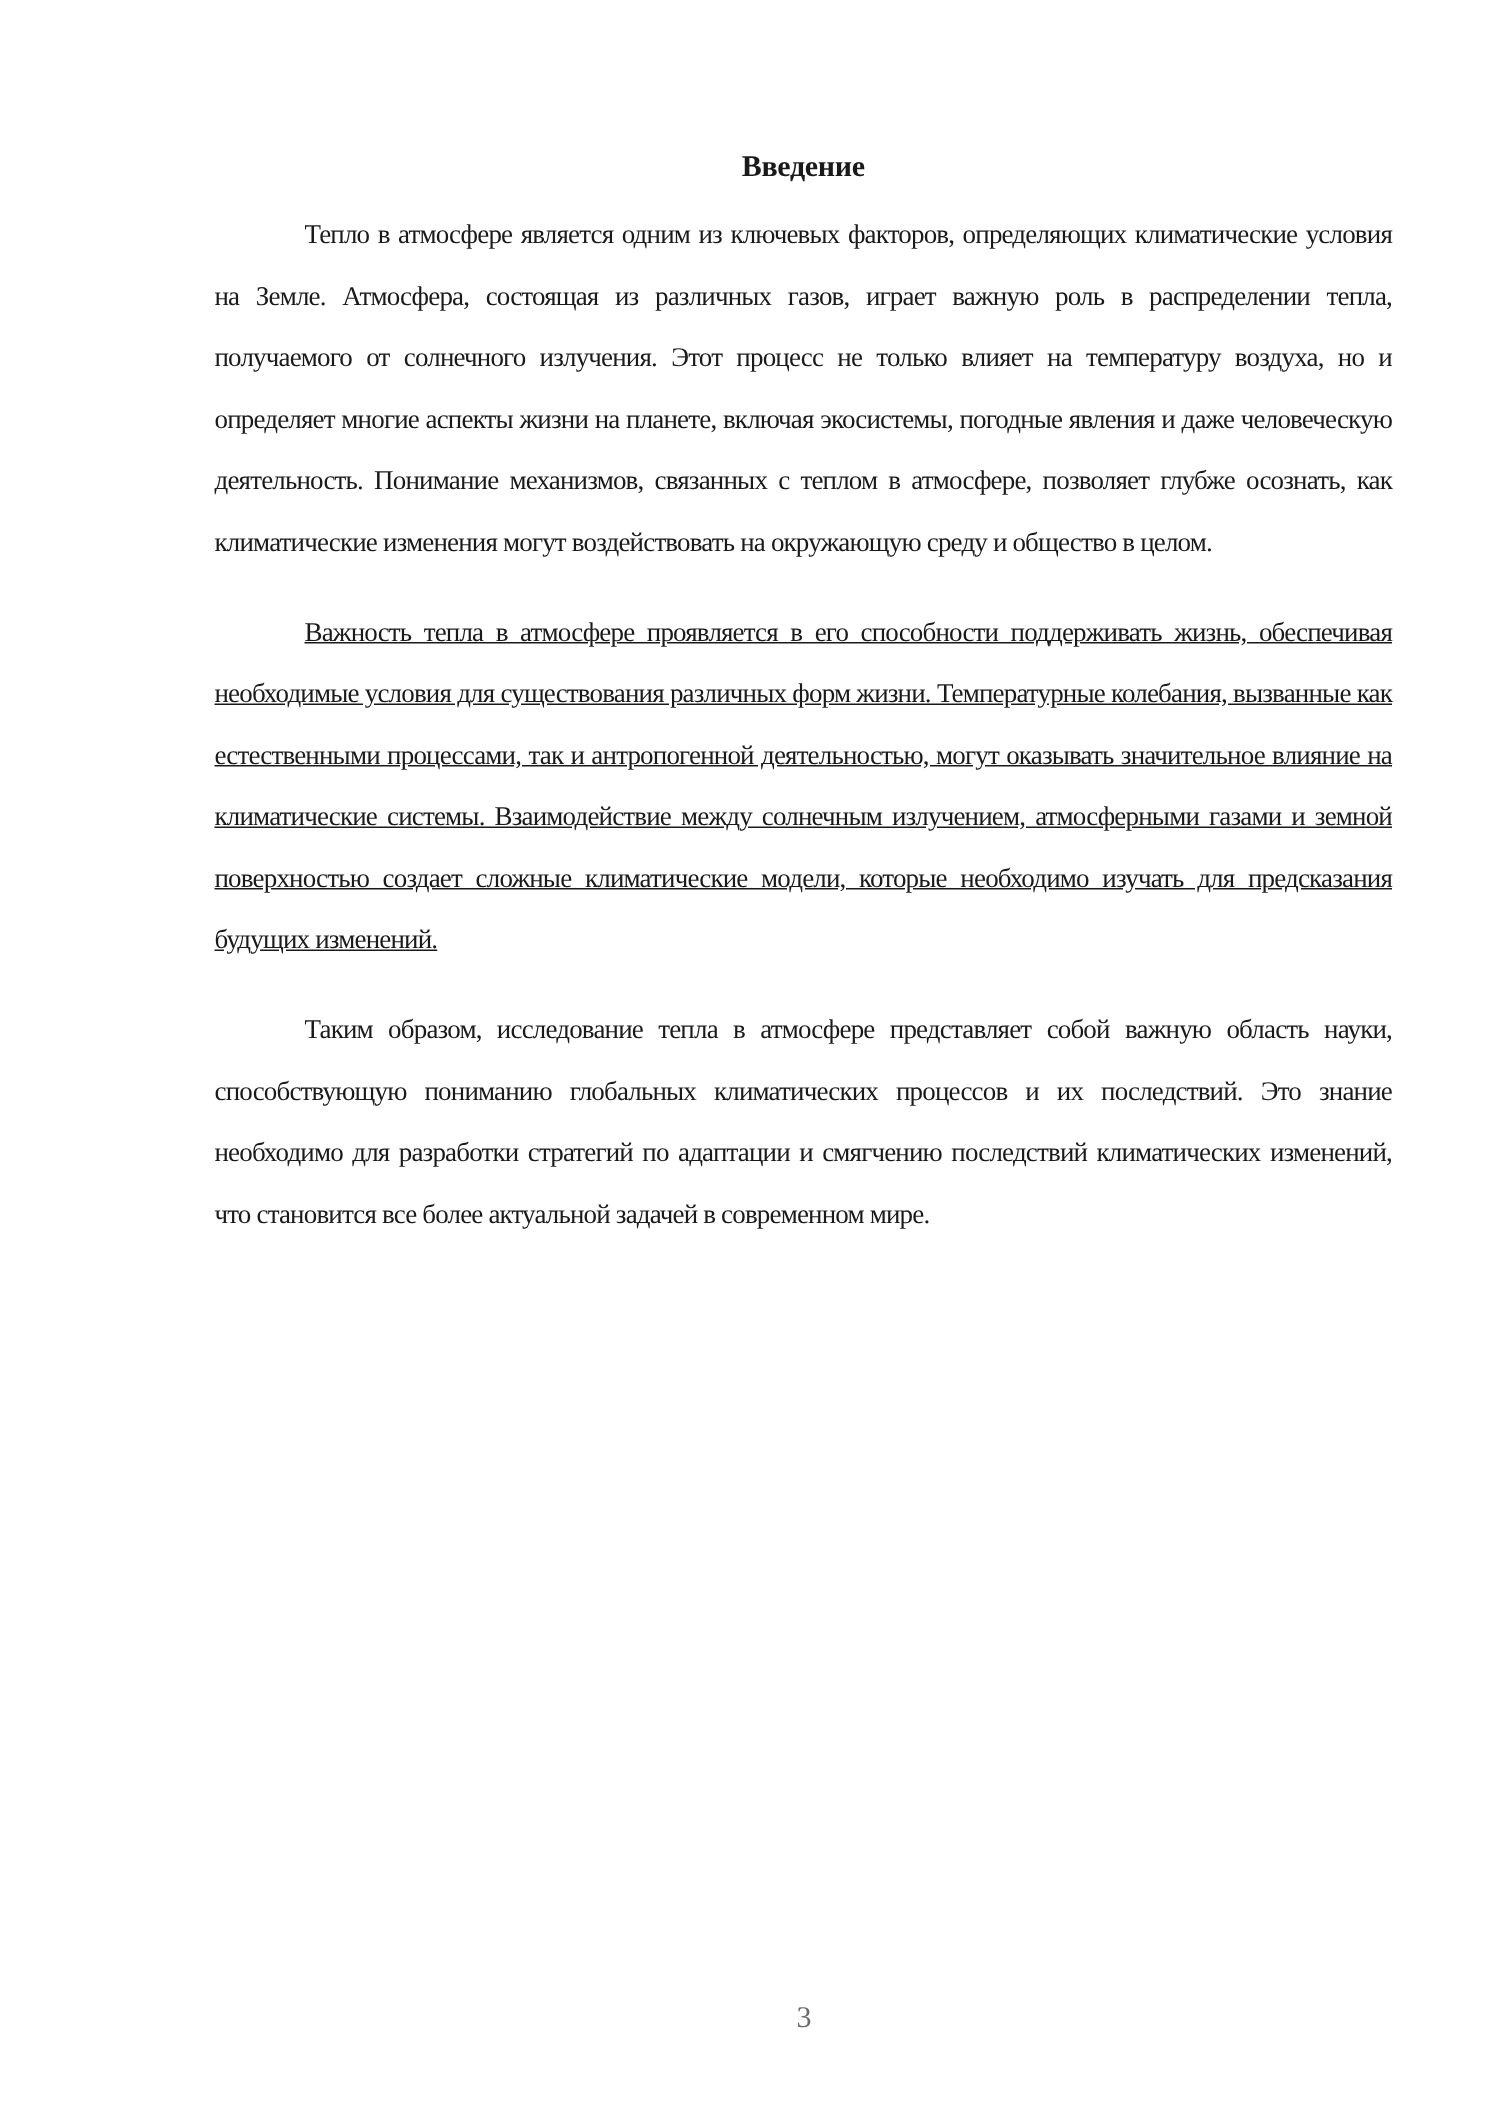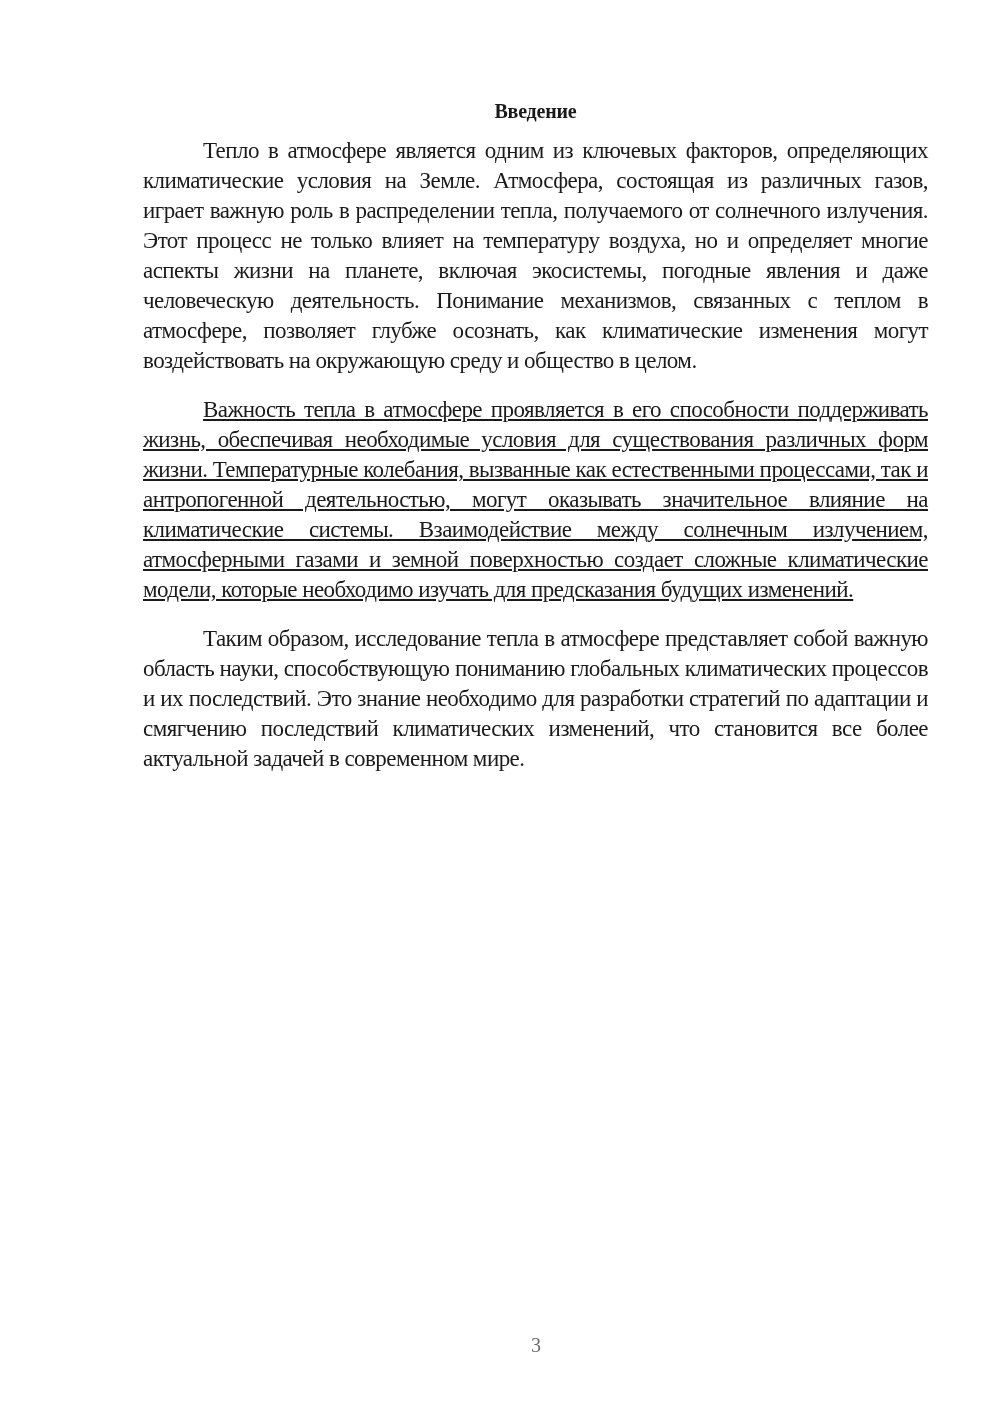--- a/index.html
+++ b/index.html
@@ -32,22 +32,22 @@
     .title {
       text-align: center;
       font-weight: bold;
       font-size: 20px;
       line-height: 30px;
       margin: 0 0 10px 0;
       letter-spacing: -0.2px;
       padding-left: 0;
     }
     .para {
-      font-size: 23px;
-      line-height: 30px;
+      font-size: 18px;
+      line-height: 41px;
       text-align: justify;
       text-indent: 60px;
       margin: 0 0 20px 0;
       letter-spacing: -0.55px;
       word-spacing: 0px;
       transform-origin: left top;
     }
     .para.p1 { margin-bottom: 19px; }
     .para.p2 { margin-bottom: 19px; text-decoration: underline; }
     .page-number {

